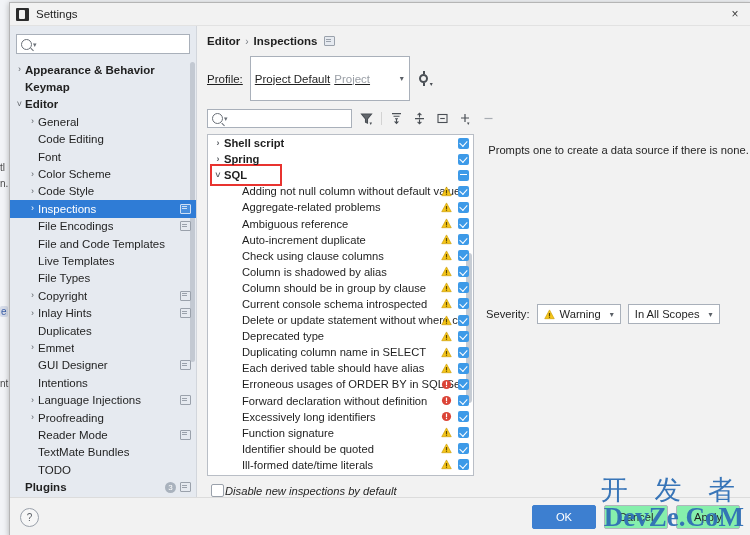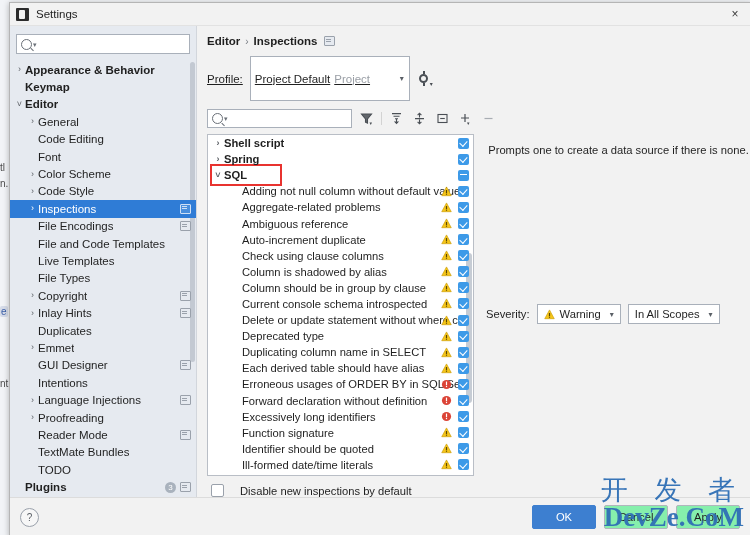--- a/index.html
+++ b/index.html
@@ -120,21 +120,21 @@
 
   #desc-pane{flex:1 1 auto;display:flex;flex-direction:column;min-width:0;padding-left:12px;text-align:center;}
   #desc-text{font-size:11.2px;color:#1f1f1f;padding-top:10px;}
   #sev-row{display:flex;align-items:center;gap:7px;margin-top:auto;padding-bottom:152px;}
   #sev-row .lab{font-size:11.2px;}
   .combo{height:18px;border:1px solid #a9b0ba;background:#fff;display:flex;align-items:center;
     gap:5px;padding:0 6px;font-size:11.2px;position:relative;}
   .combo .cd{font-size:8px;color:#5a5f66;margin-left:4px;}
 
   
-  #bottom-check{display:flex;align-items:center;gap:16px;padding:8px 0 0 14px;}
+  #bottom-check{display:flex;align-items:center;gap:1px;padding:8px 0 0 14px;font-style:italic;}
   #bottom-check .box{width:11px;height:11px;border:1px solid #9aa1ab;background:#fff;border-radius:2px;}
   #bottom-check .lb{font-size:11.2px;}
   #footer{flex:0 0 38px;border-top:1px solid #dcdcdc;background:#f2f2f2;display:flex;
     align-items:center;justify-content:flex-end;padding:0 11px;gap:8px;position:relative;}
   #help-btn{position:absolute;left:10px;width:17px;height:17px;border:1px solid #9aa1ab;border-radius:50%;
     display:flex;align-items:center;justify-content:center;font-size:10px;color:#5a5f66;background:#f7f7f7;}
   .dbtn{min-width:62px;height:22px;border:1px solid #b0b6bd;background:#86efac;font-size:11.2px;
     display:flex;align-items:center;justify-content:center;border-radius:2px;color:#1f1f1f;}
   .dbtn.primary{background:#3d7fd0;border-color:#3d7fd0;color:#fff;}
 

